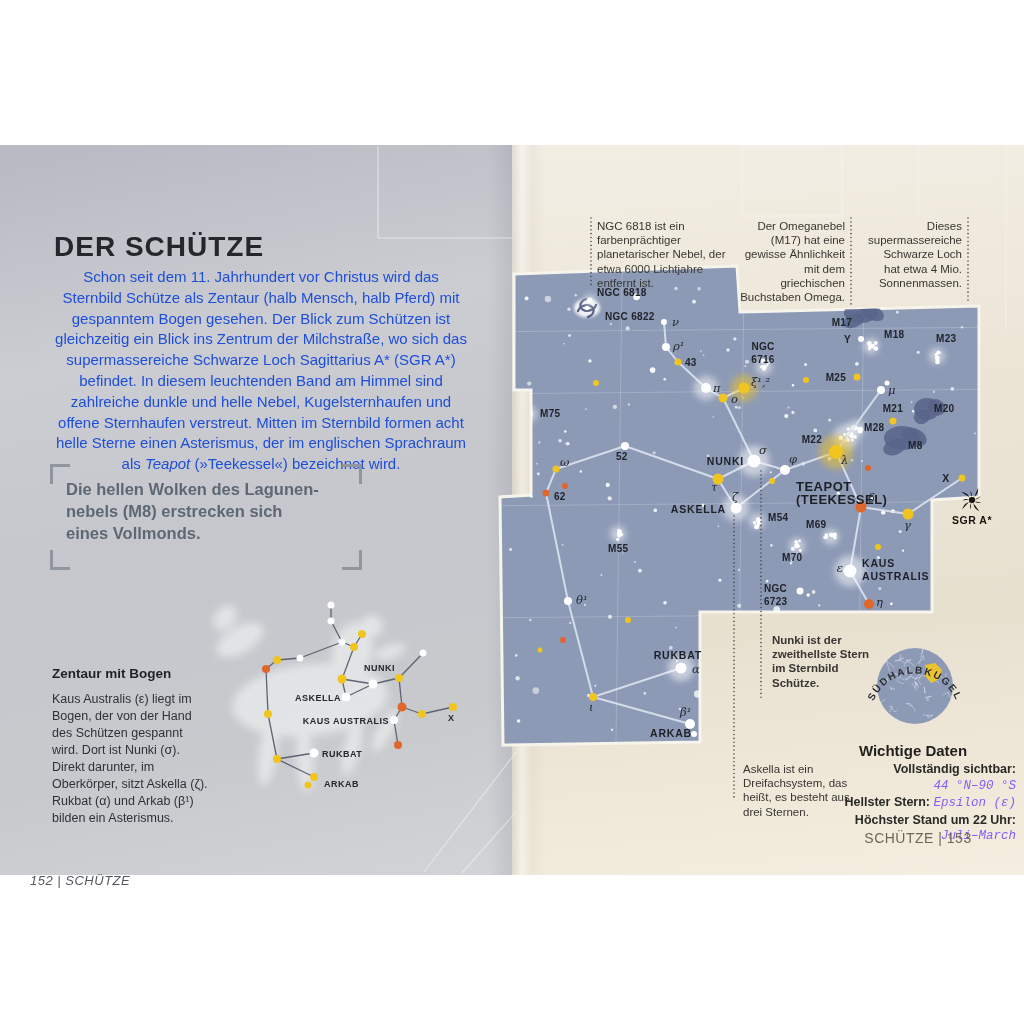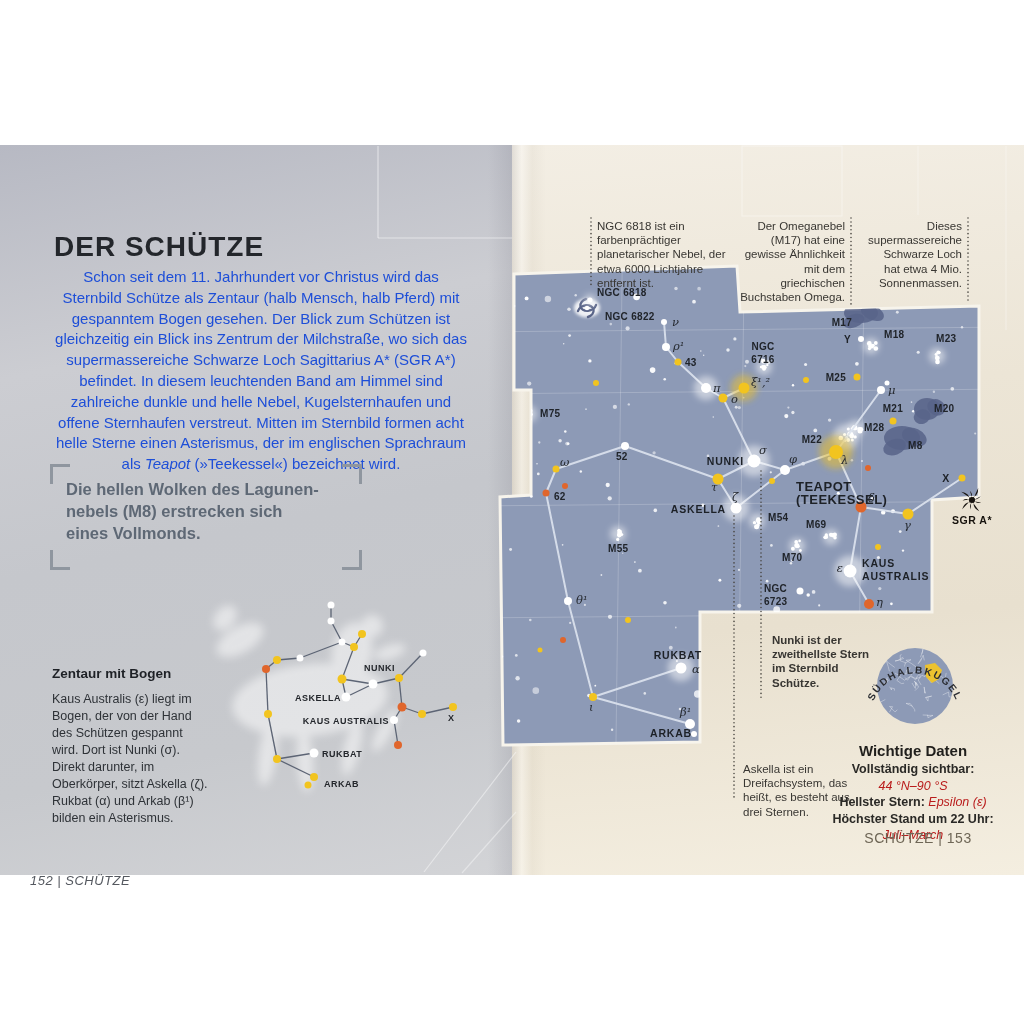--- a/index.html
+++ b/index.html
@@ -30,23 +30,23 @@
   #sidebar-body{font-size:12.5px;line-height:17px;}
   #footer-left{left:30px;top:873px;font-size:13px;color:#54585f;letter-spacing:.5px;font-style:italic;}
   #footer-right{left:840px;top:830px;width:156px;text-align:center;font-size:14px;color:#6e6656;letter-spacing:.5px;}
   #mini-map{left:185px;top:580px;width:300px;height:235px;}
   #chart-svg{left:470px;top:205px;width:545px;height:615px;}
   .callout{position:absolute;font-size:11.5px;line-height:14.2px;color:#383632;}
   .cr{text-align:right;}
   #hemi-svg{left:853px;top:608px;width:127px;height:127px;}
   #facts{left:810px;top:726px;width:206px;text-align:center;color:#2a2926;margin-top:16px;}
   #facts-heading{font-size:15px;font-weight:bold;color:#201f1c;margin-bottom:2px;}
-  .frow{font-size:12.5px;line-height:16.5px;}
+  .frow{font-size:12.5px;line-height:16.5px;text-align:right;}
   .flabel{font-weight:bold;}
-  .fvalue{font-style:italic;color:#b91c1c;}
+  .fvalue{font-style:italic;color:#8b5cf6;font-family:Liberation Mono, monospace;}
 </style>
 </head>
 <body>
 
 <div id="spread">
   <div id="left-bg"></div>
   <div id="right-bg"></div>
   <div id="gutter"></div>
 </div>
 

